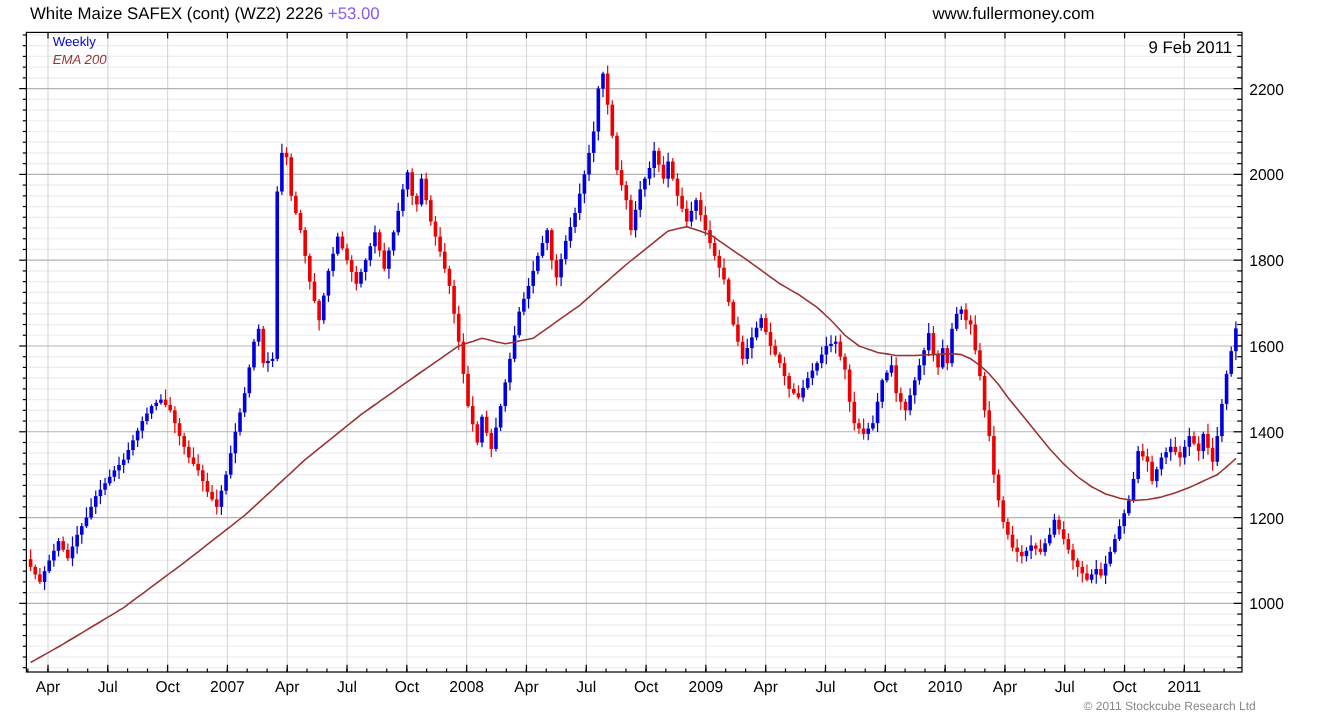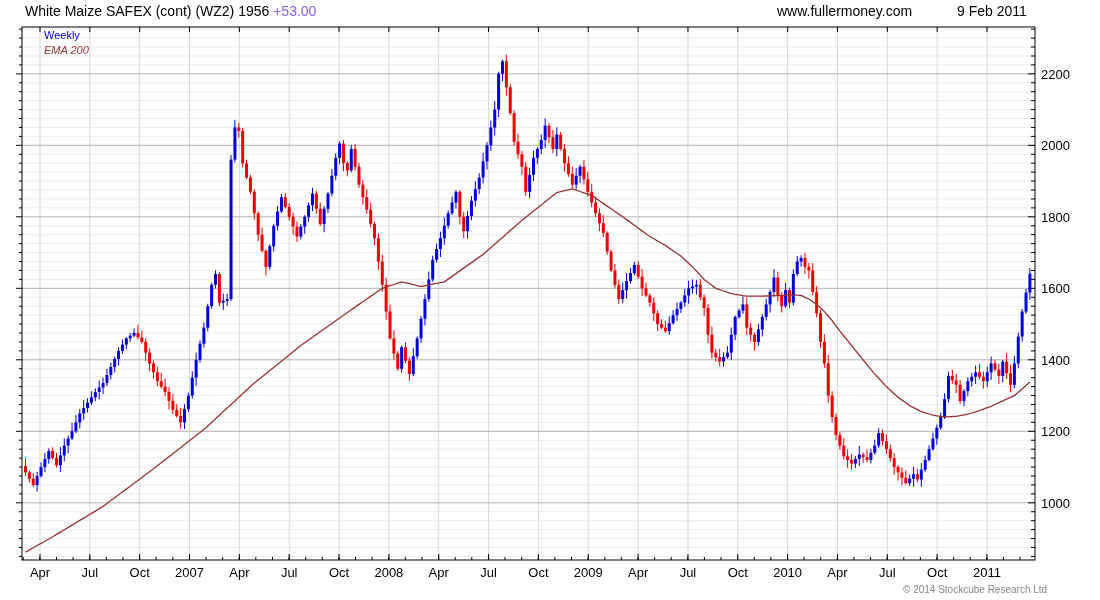--- a/index.html
+++ b/index.html
@@ -2,33 +2,33 @@
 <html><head>
 <meta charset="utf-8">
 <style>
   html,body{margin:0;padding:0;background:#fff;}
   #screen{position:relative;width:1100px;height:600px;background:#ffffff;overflow:hidden;
           font-family:"Liberation Sans",sans-serif;}
   .hdr{position:absolute;top:3px;font-size:14px;color:#000;white-space:nowrap;}
   #title{left:25px;}
   #title .chg{color:#8b5cf6;}
   #site{left:777px;text-align:center;}
-  #date{left:957px;}
+  #date{left:957px;margin-top:28px;}
   .legend{position:absolute;left:44px;font-size:11px;white-space:nowrap;}
   #leg-weekly{top:29px;color:#0000cc;}
   #leg-ema{top:44px;color:#993333;font-style:italic;}
   #copyright{position:absolute;left:903px;top:584px;font-size:10px;color:#888;}
   svg text{font-family:"Liberation Sans",sans-serif;font-size:13px;fill:#000;}
 </style>
 </head>
 <body>
 
 <div id="screen">
   <div class="hdr" id="title">
-    <span>White Maize SAFEX (cont) (WZ2) 1956</span>
+    <span>White Maize SAFEX (cont) (WZ2) 2226</span>
     <span class="chg">+53.00</span>
   </div>
   <div class="hdr" id="site">www.fullermoney.com</div>
   <div class="hdr" id="date">9 Feb 2011</div>
 
   <div class="legend" id="leg-weekly">Weekly</div>
   <div class="legend" id="leg-ema">EMA 200</div>
 
   <svg id="chart" width="1100" height="600">
       <line x1="22" x2="1035" y1="556.4252179745137" y2="556.4252179745137" stroke="#ececf2" stroke-width="1"></line>
@@ -876,14 +876,14 @@
       <rect x="1016.7660231660233" y="336.5761234071093" width="3" height="26.81086519114683" fill="#0000dd"></rect>
       <line x1="1022.1440154440155" x2="1022.1440154440155" y1="308.78121834392397" y2="341.61825435079567" stroke="#0000dd" stroke-width="1"></line>
       <rect x="1020.6440154440155" y="311.55264922870555" width="3" height="25.023474178403774" fill="#0000dd"></rect>
       <line x1="1026.0220077220079" x2="1026.0220077220079" y1="288.8272053574046" y2="314.02246715243547" stroke="#0000dd" stroke-width="1"></line>
       <rect x="1024.5220077220079" y="292.60630449362844" width="3" height="18.946344735077105" fill="#0000dd"></rect>
       <line x1="1029.9" x2="1029.9" y1="267.83361361033155" y2="299.9209126840771" stroke="#0000dd" stroke-width="1"></line>
       <rect x="1028.4" y="273.6599597585513" width="3" height="18.94634473507716" fill="#0000dd"></rect>
       <path d="M25.5 552.1 L29.4 549.9 L33.3 547.7 L37.1 545.5 L41.0 543.4 L44.9 541.2 L48.8 539.0 L52.6 536.8 L56.5 534.4 L60.4 532.1 L64.3 529.8 L68.2 527.4 L72.0 525.1 L75.9 522.7 L79.8 520.4 L83.7 518.1 L87.5 515.7 L91.4 513.4 L95.3 511.1 L99.2 508.7 L103.1 506.4 L106.9 503.5 L110.8 500.6 L114.7 497.7 L118.6 494.8 L122.4 491.9 L126.3 489.1 L130.2 486.2 L134.1 483.3 L138.0 480.4 L141.8 477.5 L145.7 474.6 L149.6 471.7 L153.5 468.8 L157.4 465.8 L161.2 462.8 L165.1 459.8 L169.0 456.7 L172.9 453.7 L176.7 450.7 L180.6 447.7 L184.5 444.6 L188.4 441.6 L192.3 438.6 L196.1 435.6 L200.0 432.5 L203.9 429.5 L207.8 425.9 L211.6 422.4 L215.5 418.8 L219.4 415.2 L223.3 411.6 L227.2 408.1 L231.0 404.5 L234.9 400.9 L238.8 397.3 L242.7 393.8 L246.5 390.2 L250.4 386.6 L254.3 383.0 L258.2 379.9 L262.1 376.8 L265.9 373.7 L269.8 370.5 L273.7 367.4 L277.6 364.3 L281.4 361.2 L285.3 358.0 L289.2 354.9 L293.1 351.8 L297.0 348.6 L300.8 345.5 L304.7 342.8 L308.6 340.0 L312.5 337.3 L316.3 334.5 L320.2 331.8 L324.1 329.0 L328.0 326.3 L331.9 323.5 L335.7 320.8 L339.6 318.0 L343.5 315.3 L347.4 312.5 L351.3 309.8 L355.1 307.1 L359.0 304.4 L362.9 301.7 L366.8 299.0 L370.6 296.4 L374.5 293.7 L378.4 291.0 L382.3 288.3 L386.2 287.0 L390.0 285.7 L393.9 284.5 L397.8 283.2 L401.7 281.9 L405.5 282.8 L409.4 283.7 L413.3 284.7 L417.2 285.6 L421.1 286.5 L424.9 285.8 L428.8 285.0 L432.7 284.2 L436.6 283.4 L440.4 282.7 L444.3 281.9 L448.2 279.1 L452.1 276.4 L456.0 273.6 L459.8 270.9 L463.7 268.1 L467.6 265.4 L471.5 262.6 L475.3 259.9 L479.2 257.1 L483.1 254.4 L487.0 251.0 L490.9 247.6 L494.7 244.2 L498.6 240.8 L502.5 237.4 L506.4 234.0 L510.2 230.6 L514.1 227.2 L518.0 223.8 L521.9 220.4 L525.8 217.3 L529.6 214.2 L533.5 211.1 L537.4 208.0 L541.3 204.9 L545.2 201.8 L549.0 198.7 L552.9 195.6 L556.8 192.5 L560.7 191.6 L564.5 190.7 L568.4 189.8 L572.3 188.9 L576.2 190.2 L580.1 191.5 L583.9 192.8 L587.8 194.1 L591.7 195.4 L595.6 198.1 L599.4 200.7 L603.3 203.4 L607.2 206.1 L611.1 208.8 L615.0 211.5 L618.8 214.1 L622.7 216.8 L626.6 219.6 L630.5 222.4 L634.3 225.2 L638.2 228.1 L642.1 230.9 L646.0 233.7 L649.9 236.5 L653.7 238.7 L657.6 241.0 L661.5 243.2 L665.4 245.4 L669.2 248.1 L673.1 250.8 L677.0 253.5 L680.9 256.1 L684.8 259.7 L688.6 263.3 L692.5 266.9 L696.4 271.0 L700.3 275.2 L704.1 279.4 L708.0 282.4 L711.9 285.3 L715.8 288.3 L719.7 289.7 L723.5 291.0 L727.4 292.3 L731.3 293.7 L735.2 294.3 L739.1 294.9 L742.9 295.6 L746.8 296.2 L750.7 296.2 L754.6 296.2 L758.4 296.2 L762.3 296.2 L766.2 296.0 L770.1 295.8 L774.0 295.6 L777.8 295.5 L781.7 295.3 L785.6 295.1 L789.5 294.9 L793.3 294.8 L797.2 295.1 L801.1 295.5 L805.0 297.3 L808.9 299.0 L812.7 301.7 L816.6 304.4 L820.5 308.0 L824.4 311.6 L828.2 316.0 L832.1 320.5 L836.0 325.9 L839.9 331.2 L843.8 336.0 L847.6 340.7 L851.5 345.5 L855.4 350.3 L859.3 355.0 L863.1 359.8 L867.0 364.6 L870.9 369.3 L874.8 374.1 L878.7 378.3 L882.5 382.5 L886.4 386.6 L890.3 390.2 L894.2 393.8 L898.0 397.3 L901.9 400.1 L905.8 402.8 L909.7 405.6 L913.6 407.6 L917.4 409.6 L921.3 411.6 L925.2 412.8 L929.1 414.0 L933.0 415.2 L936.8 415.8 L940.7 416.4 L944.6 417.0 L948.5 416.8 L952.3 416.5 L956.2 416.3 L960.1 415.6 L964.0 414.9 L967.9 414.1 L971.7 413.0 L975.6 411.8 L979.5 410.6 L983.4 409.1 L987.2 407.7 L991.1 406.3 L995.0 404.5 L998.9 402.7 L1002.8 400.9 L1006.6 399.1 L1010.5 397.3 L1014.4 395.6 L1018.3 392.3 L1022.1 389.1 L1026.0 385.6 L1029.9 382.0 " fill="none" stroke="#993333" stroke-width="1.3"></path>
     </svg>
 
-  <div id="copyright">© 2014 Stockcube Research Ltd</div>
+  <div id="copyright">© 2011 Stockcube Research Ltd</div>
 </div>
 
 </body></html>

